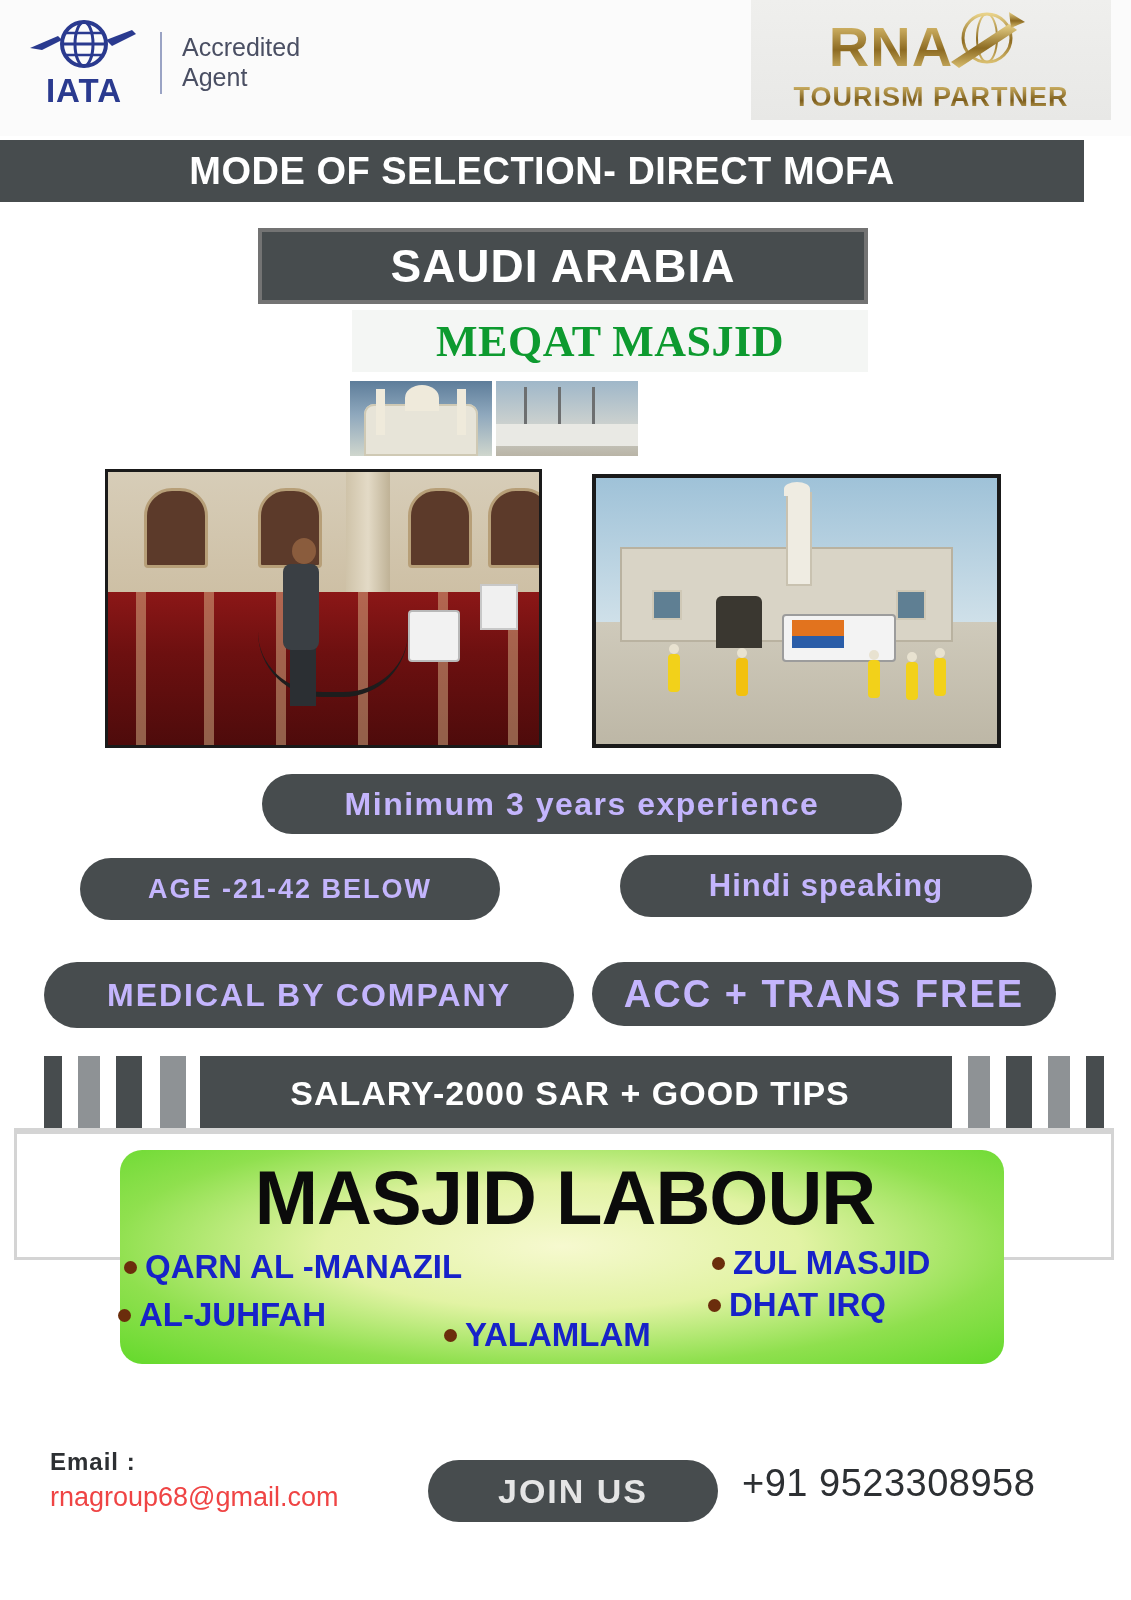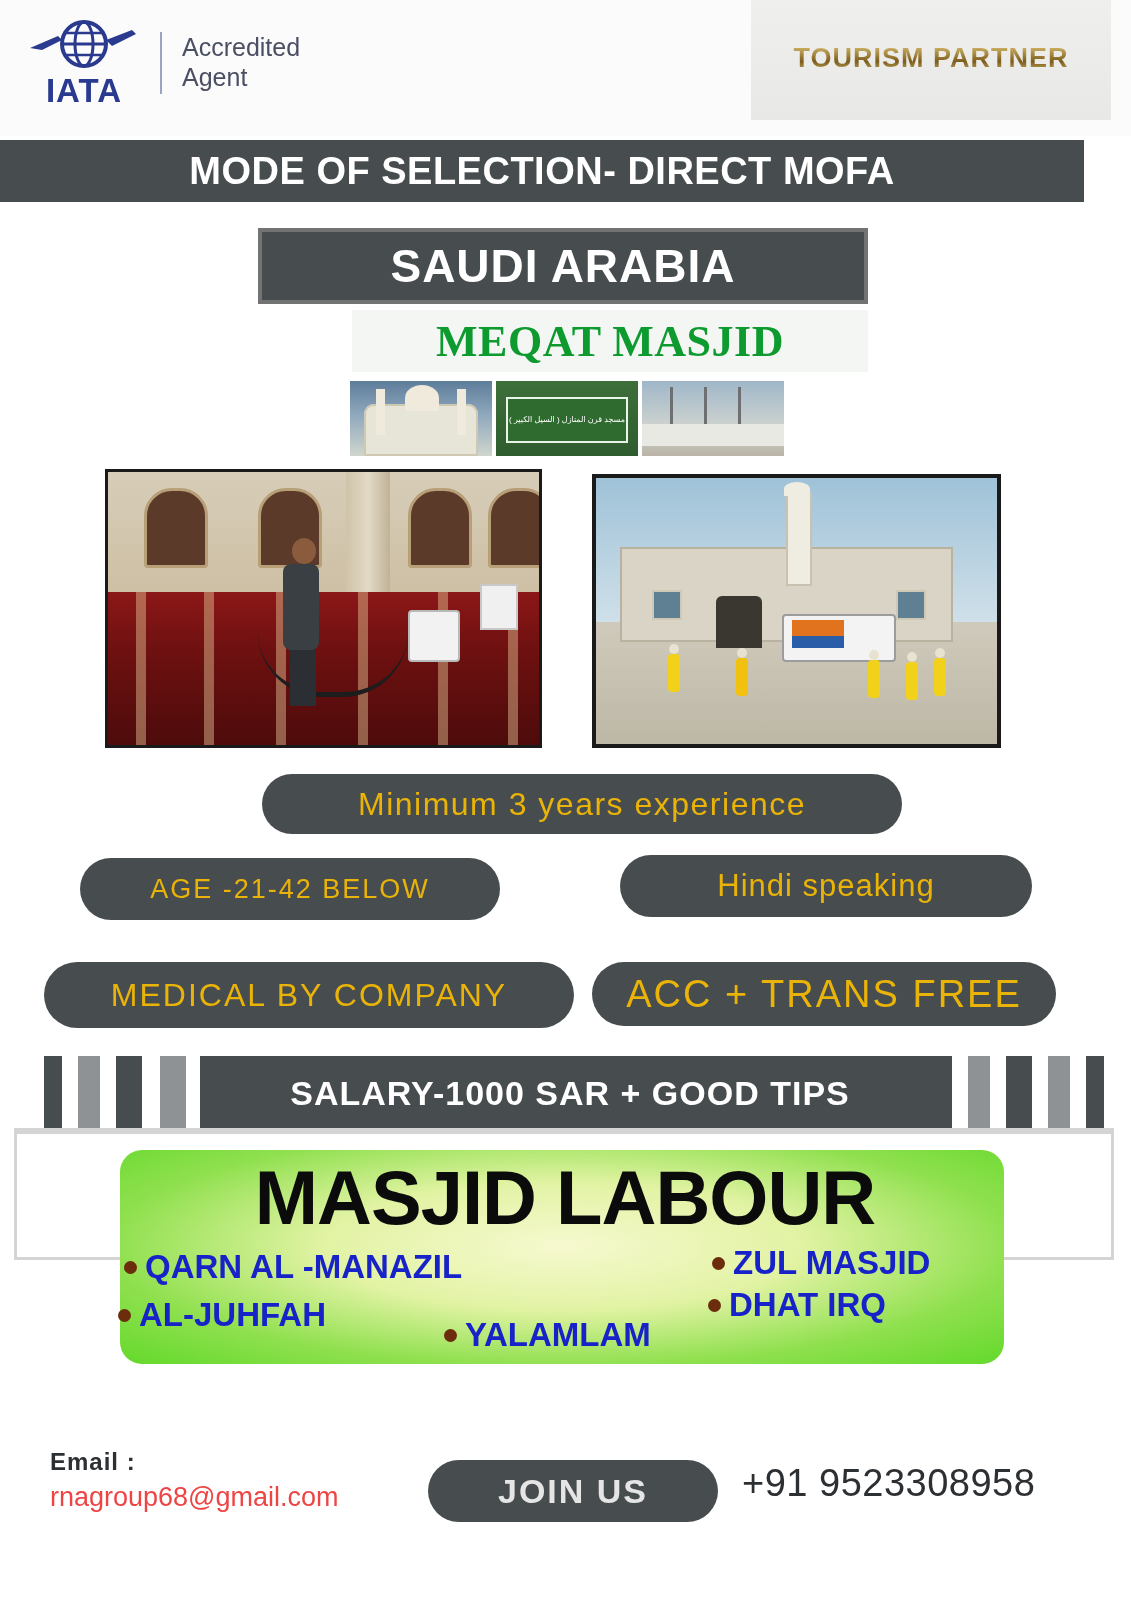--- a/index.html
+++ b/index.html
@@ -328,22 +328,22 @@
   }
 
   
   .pill {
     position: absolute;
     background: #474c4e;
     border-radius: 40px;
     display: flex;
     align-items: center;
     justify-content: center;
-    color: #eab308;
-    font-weight: normal;
+    color: #c4b5fd;
+    font-weight: bold;
     box-sizing: border-box;
   }
   .pill-exp { left: 262px; top: 774px; width: 640px; height: 60px; font-size: 32px; letter-spacing: 1.5px; }
   .pill-age { left: 80px; top: 858px; width: 420px; height: 62px; font-size: 27px; letter-spacing: 2px; }
   .pill-hindi { left: 620px; top: 855px; width: 412px; height: 62px; font-size: 31px; letter-spacing: 1px; }
   .pill-medical { left: 44px; top: 962px; width: 530px; height: 66px; font-size: 32px; letter-spacing: 2px; }
   .pill-acc { left: 592px; top: 962px; width: 464px; height: 64px; font-size: 38px; letter-spacing: 2px; }
 
   
   .salary-band {
@@ -461,20 +461,41 @@
       <div class="iata-text">IATA</div>
     </div>
     <div class="iata-divider"></div>
     <div class="iata-accred">
       <div>Accredited</div>
       <div>Agent</div>
     </div>
   </div>
 
   <div class="rna-logo">
+    <div class="rna-top">
+      <div class="rna-word">RNA</div>
+      <div class="rna-globe">
+        <svg width="86" height="74" viewBox="0 0 86 74">
+          <defs>
+            <linearGradient id="gold" x1="0" y1="0" x2="0" y2="1">
+              <stop offset="0%" stop-color="#e8d289"></stop>
+              <stop offset="55%" stop-color="#8d6b22"></stop>
+              <stop offset="100%" stop-color="#d8bd6e"></stop>
+            </linearGradient>
+          </defs>
+          <circle cx="40" cy="30" r="24" fill="none" stroke="url(#gold)" stroke-width="3"></circle>
+          <ellipse cx="40" cy="30" rx="10" ry="24" fill="none" stroke="url(#gold)" stroke-width="2"></ellipse>
+          <line x1="16" y1="30" x2="64" y2="30" stroke="url(#gold)" stroke-width="2"></line>
+          <line x1="20" y1="18" x2="60" y2="18" stroke="url(#gold)" stroke-width="1.6"></line>
+          <line x1="20" y1="42" x2="60" y2="42" stroke="url(#gold)" stroke-width="1.6"></line>
+          <path d="M4 54 L62 16 L70 22 L12 60 Z" fill="url(#gold)"></path>
+          <path d="M62 4 L78 14 L64 20 Z" fill="url(#gold)"></path>
+        </svg>
+      </div>
+    </div>
     <div class="rna-sub">TOURISM PARTNER</div>
   </div>
 </div>
 
 <div class="mode-bar">
   <span>MODE OF SELECTION-  DIRECT MOFA</span>
 </div>
 
 <div class="saudi-box">
   <span>SAUDI ARABIA</span>
@@ -482,23 +503,20 @@
 
 <div class="meqat">
   <span>MEQAT MASJID</span>
 </div>
 
 <div class="thumbs">
   <div class="thumb thumb1">
     <div class="dome"></div>
     <div class="min1"></div>
     <div class="min2"></div>
-  </div>
-  <div class="thumb thumb2">
-    <div class="sign">مسجد قرن المنازل ( السيل الكبير )</div>
   </div>
   <div class="thumb thumb3">
     <div class="pole" style="left:28px"></div>
     <div class="pole" style="left:62px"></div>
     <div class="pole" style="left:96px"></div>
   </div>
 </div>
 
 <div class="photo-left">
   <div class="pl-wall"></div>
@@ -573,21 +591,21 @@
     <div class="st" style="width:16px;background:#ffffff"></div>
     <div class="st" style="width:22px;background:#8e9295"></div>
     <div class="st" style="width:16px;background:#ffffff"></div>
     <div class="st" style="width:26px;background:#474c4e"></div>
     <div class="st" style="width:16px;background:#ffffff"></div>
     <div class="st" style="width:22px;background:#8e9295"></div>
     <div class="st" style="width:16px;background:#ffffff"></div>
     <div class="st" style="width:18px;background:#474c4e"></div>
   </div>
   <div class="salary-plate">
-    <span>SALARY-1000 SAR + GOOD TIPS</span>
+    <span>SALARY-2000 SAR + GOOD TIPS</span>
   </div>
 </div>
 
 <div class="frame"></div>
 <div class="green-box"></div>
 <div class="masjid-title">MASJID LABOUR</div>
 
 <div class="site site-qarn">
   <span class="dot"></span>
   <span>QARN AL -MANAZIL</span>

